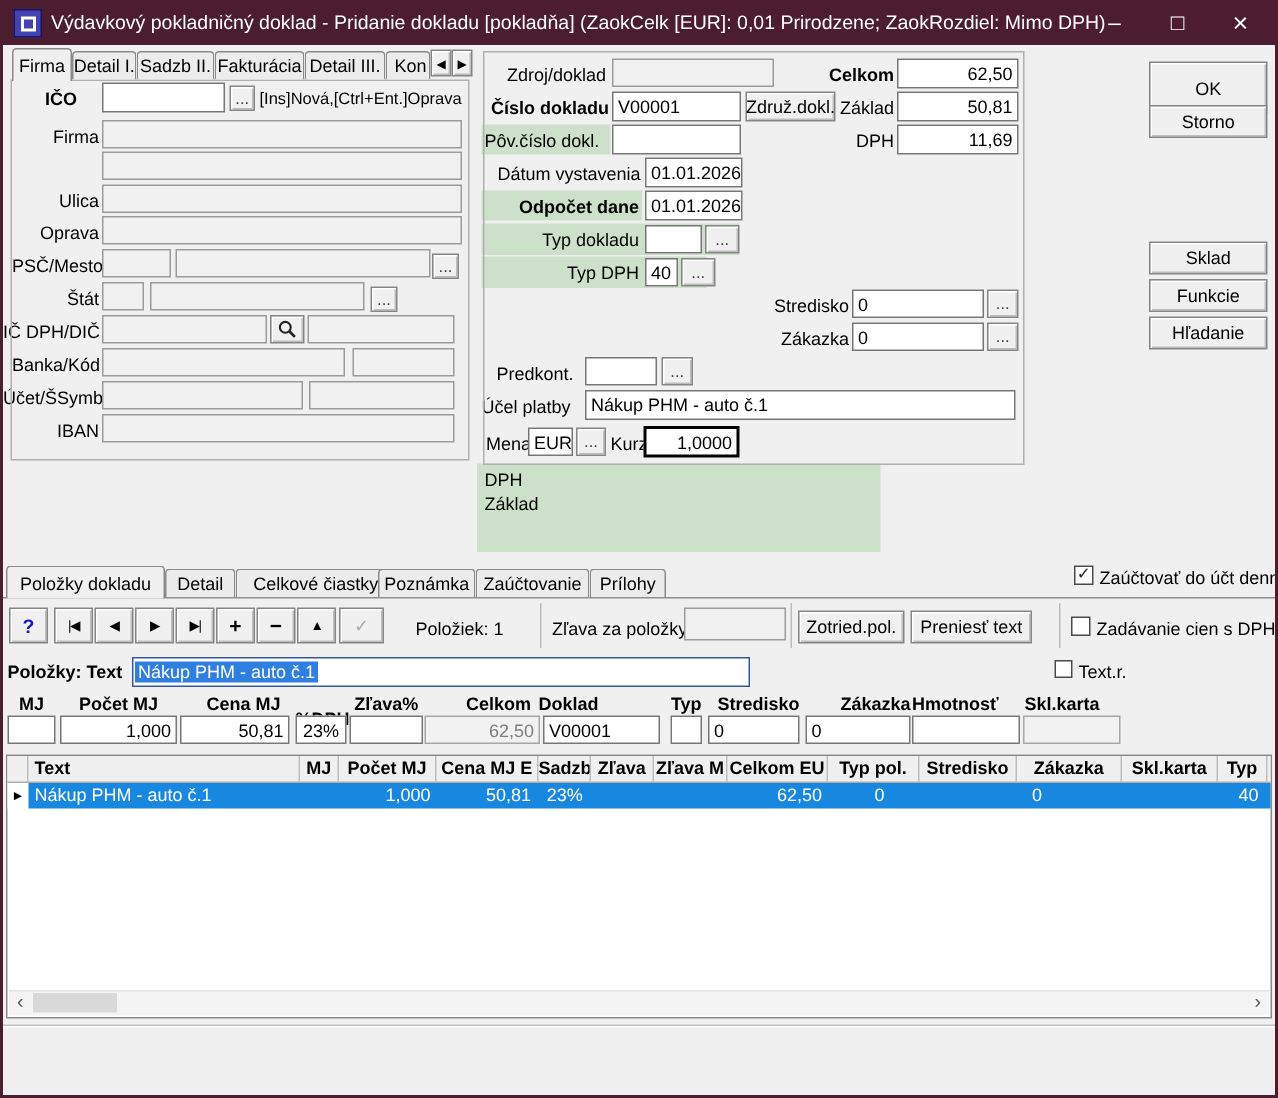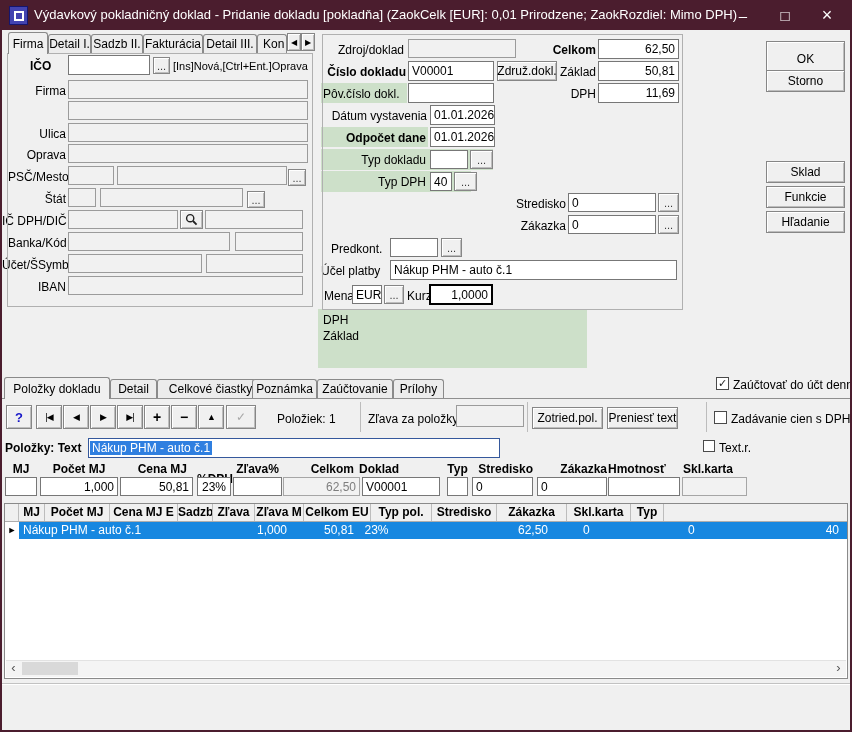--- a/index.html
+++ b/index.html
@@ -270,21 +270,21 @@
     </div>
   <div class="btn" style="left:226px;top:405px;width:30px;height:24px;color:#a9a9a9">
       <span>✓</span>
     </div>
   <div class="lbl" style="left:277px;top:412px">Položiek: 1</div>
   <div class="vsep" style="left:360px;top:402px;height:30px"></div>
   <div class="lbl" style="left:368px;top:412px">Zľava za položky</div>
   <div class="fld ro" style="left:456px;top:405px;width:68px;height:22px"></div>
   <div class="vsep" style="left:527px;top:402px;height:30px"></div>
   <div class="btn" style="left:532px;top:407px;width:71px;height:22px">Zotried.pol.</div>
-  <div class="btn" style="left:607px;top:407px;width:71px;height:22px">Preniesť text</div>
+  <div class="btn" style="left:607px;top:407px;width:81px;height:22px">Preniesť text</div>
   <div class="vsep" style="left:706px;top:402px;height:30px"></div>
   <div class="cb" style="left:714px;top:411px"></div>
   <div class="lbl" style="left:731px;top:412px">Zadávanie cien s DPH</div>
 
   <div class="lbl b" style="left:5px;top:441px">Položky: Text</div>
   <div class="fld" style="left:88px;top:438px;width:412px;height:20px;border-color:#35589c;padding:0 1px">
     <span style="background:#2f7fe0;color:#fff;padding:0 2px">Nákup PHM - auto č.1</span>
   </div>
   <div class="cb" style="left:703px;top:440px;width:12px;height:12px"></div>
   <div class="lbl" style="left:719px;top:441px">Text.r.</div>
@@ -311,20 +311,21 @@
   <div class="fld" style="left:362px;top:477px;width:78px;height:19px">V00001</div>
   <div class="fld" style="left:447px;top:477px;width:21px;height:19px"></div>
   <div class="fld" style="left:472px;top:477px;width:61px;height:19px">0</div>
   <div class="fld" style="left:537px;top:477px;width:70px;height:19px">0</div>
   <div class="fld" style="left:608px;top:477px;width:72px;height:19px"></div>
   <div class="fld dis" style="left:682px;top:477px;width:65px;height:19px"></div>
 
   <div class="grid">
     <div class="ghead">
       <div class="gh" style="width:14px"></div>
+      <div class="gh" style="width:181px;text-align:left;padding-left:4px">Text</div>
       <div class="gh" style="width:26px">MJ</div>
       <div class="gh" style="width:65px">Počet MJ</div>
       <div class="gh" style="width:68px">Cena MJ E</div>
       <div class="gh" style="width:35px">Sadzb</div>
       <div class="gh" style="width:42px">Zľava</div>
       <div class="gh" style="width:49px">Zľava M</div>
       <div class="gh" style="width:67px">Celkom EU</div>
       <div class="gh" style="width:61px">Typ pol.</div>
       <div class="gh" style="width:65px">Stredisko</div>
       <div class="gh" style="width:70px">Zákazka</div>

